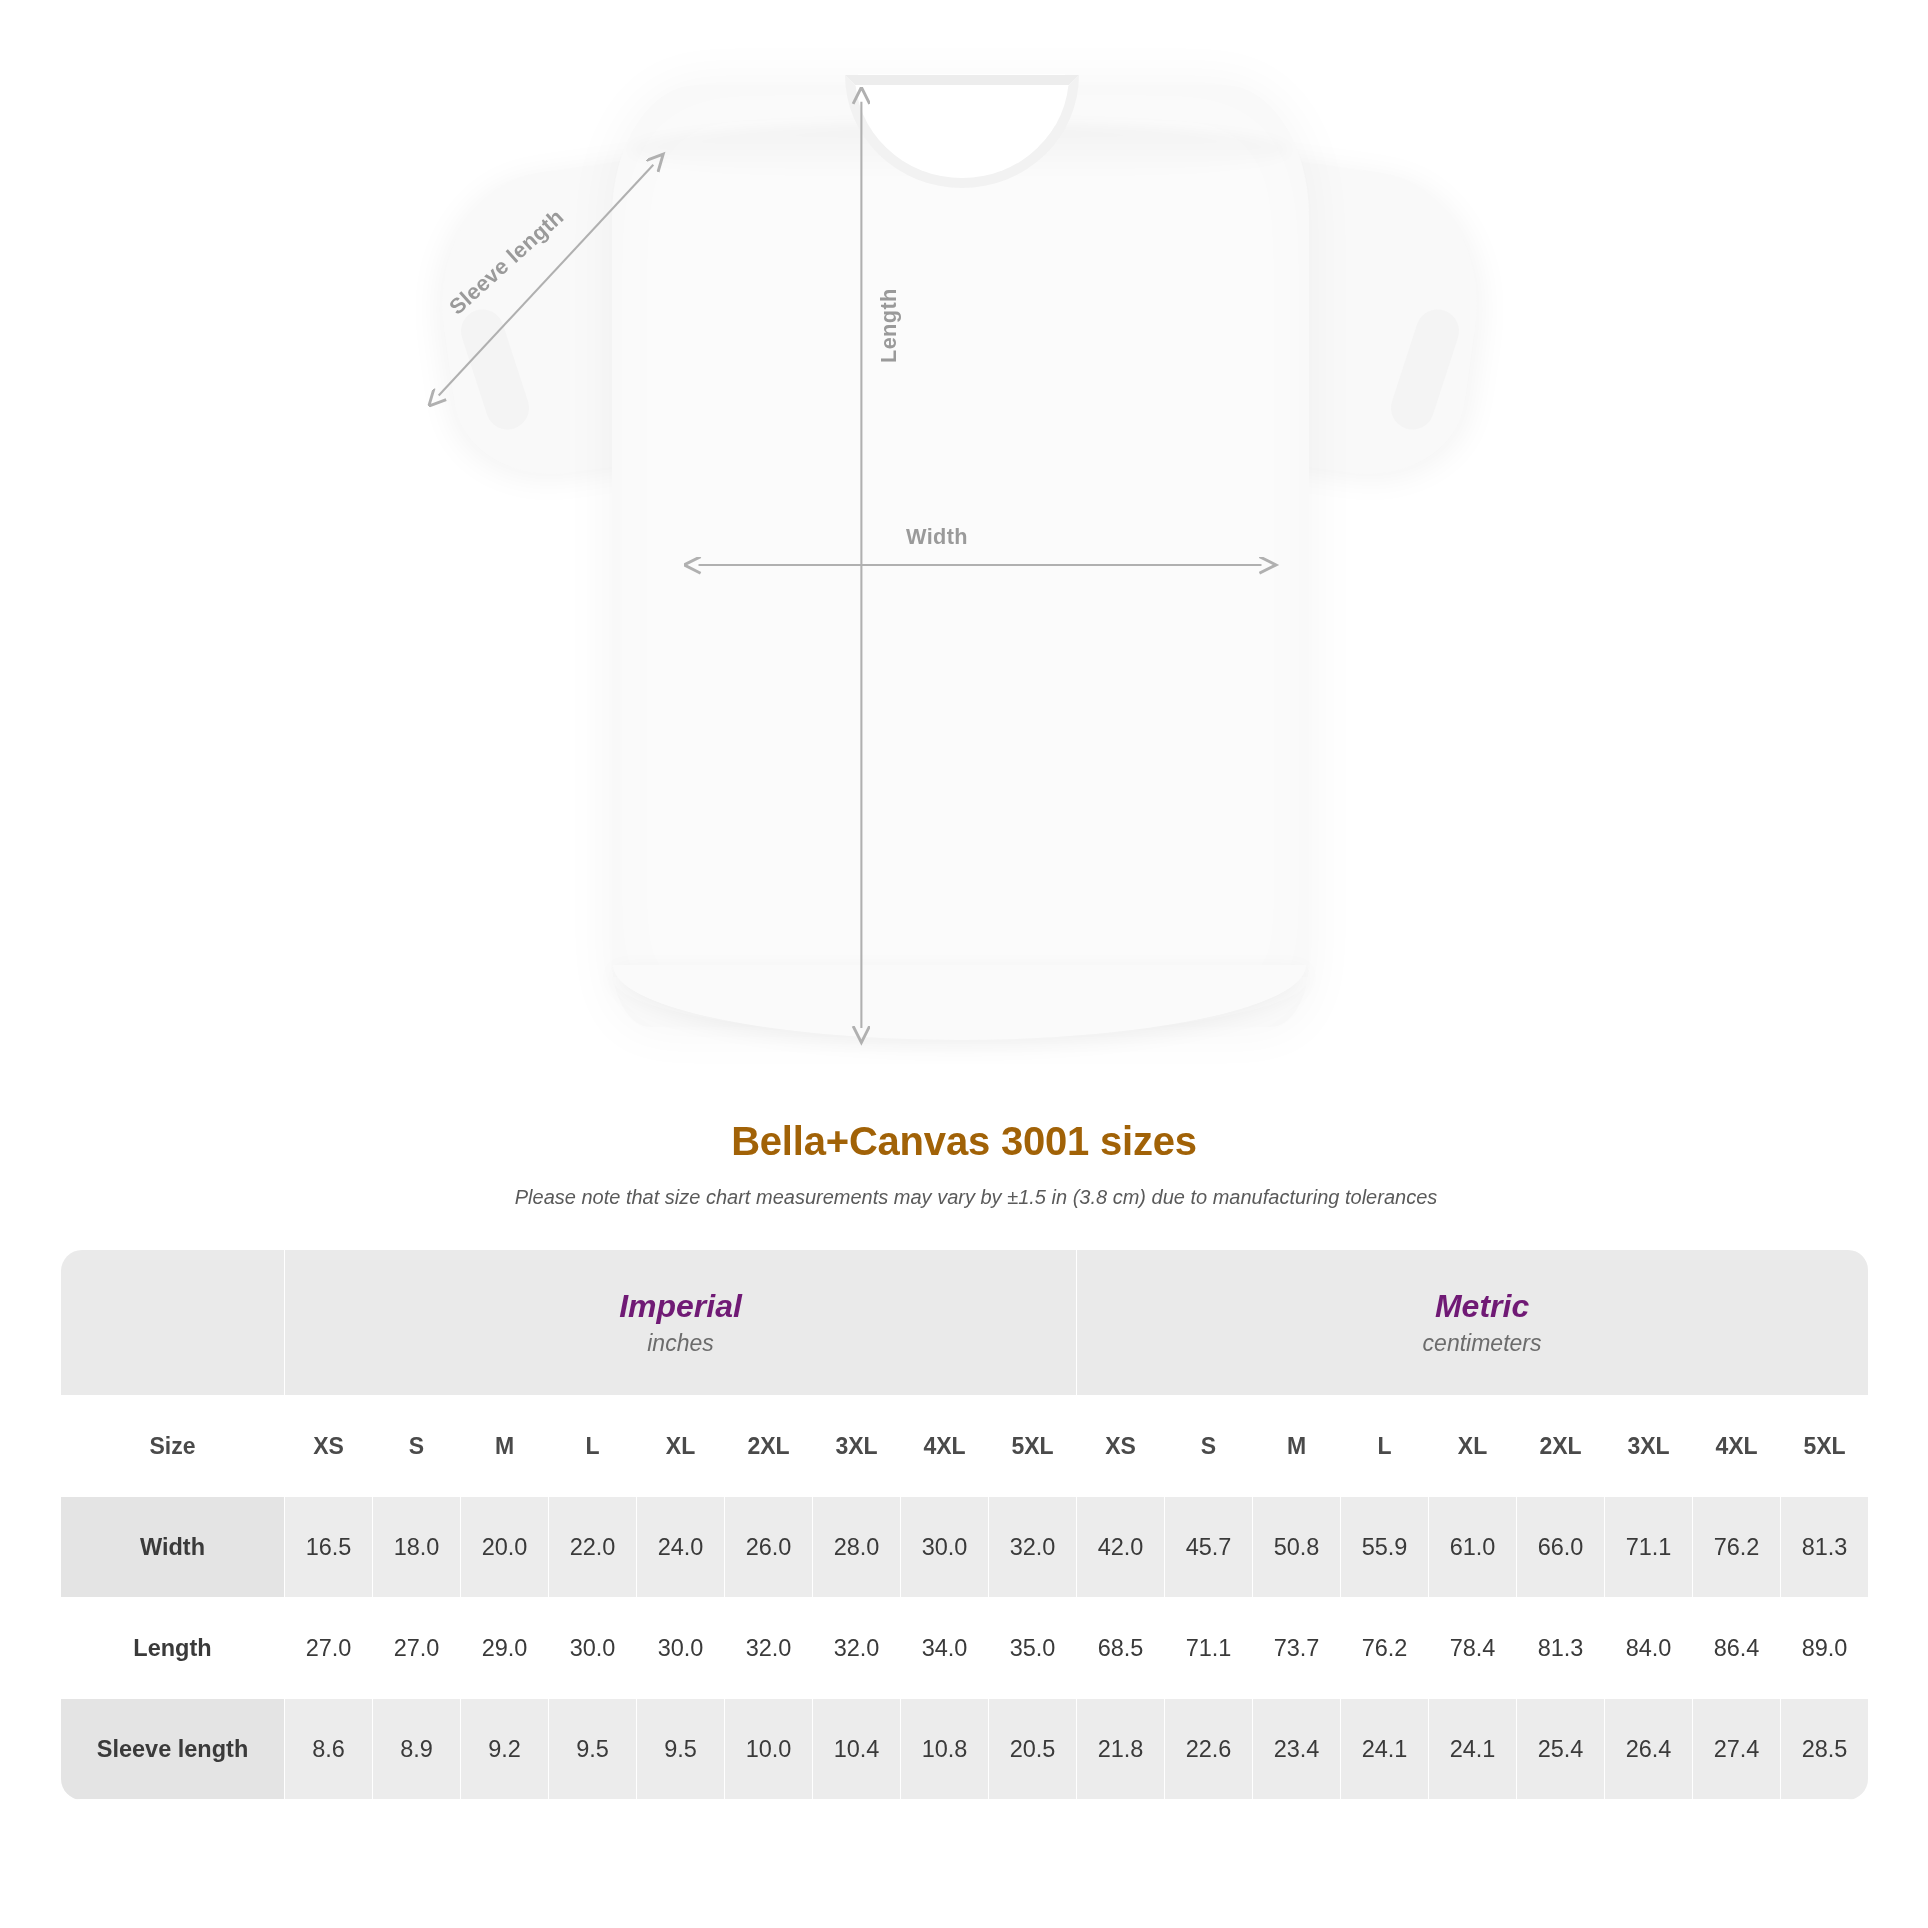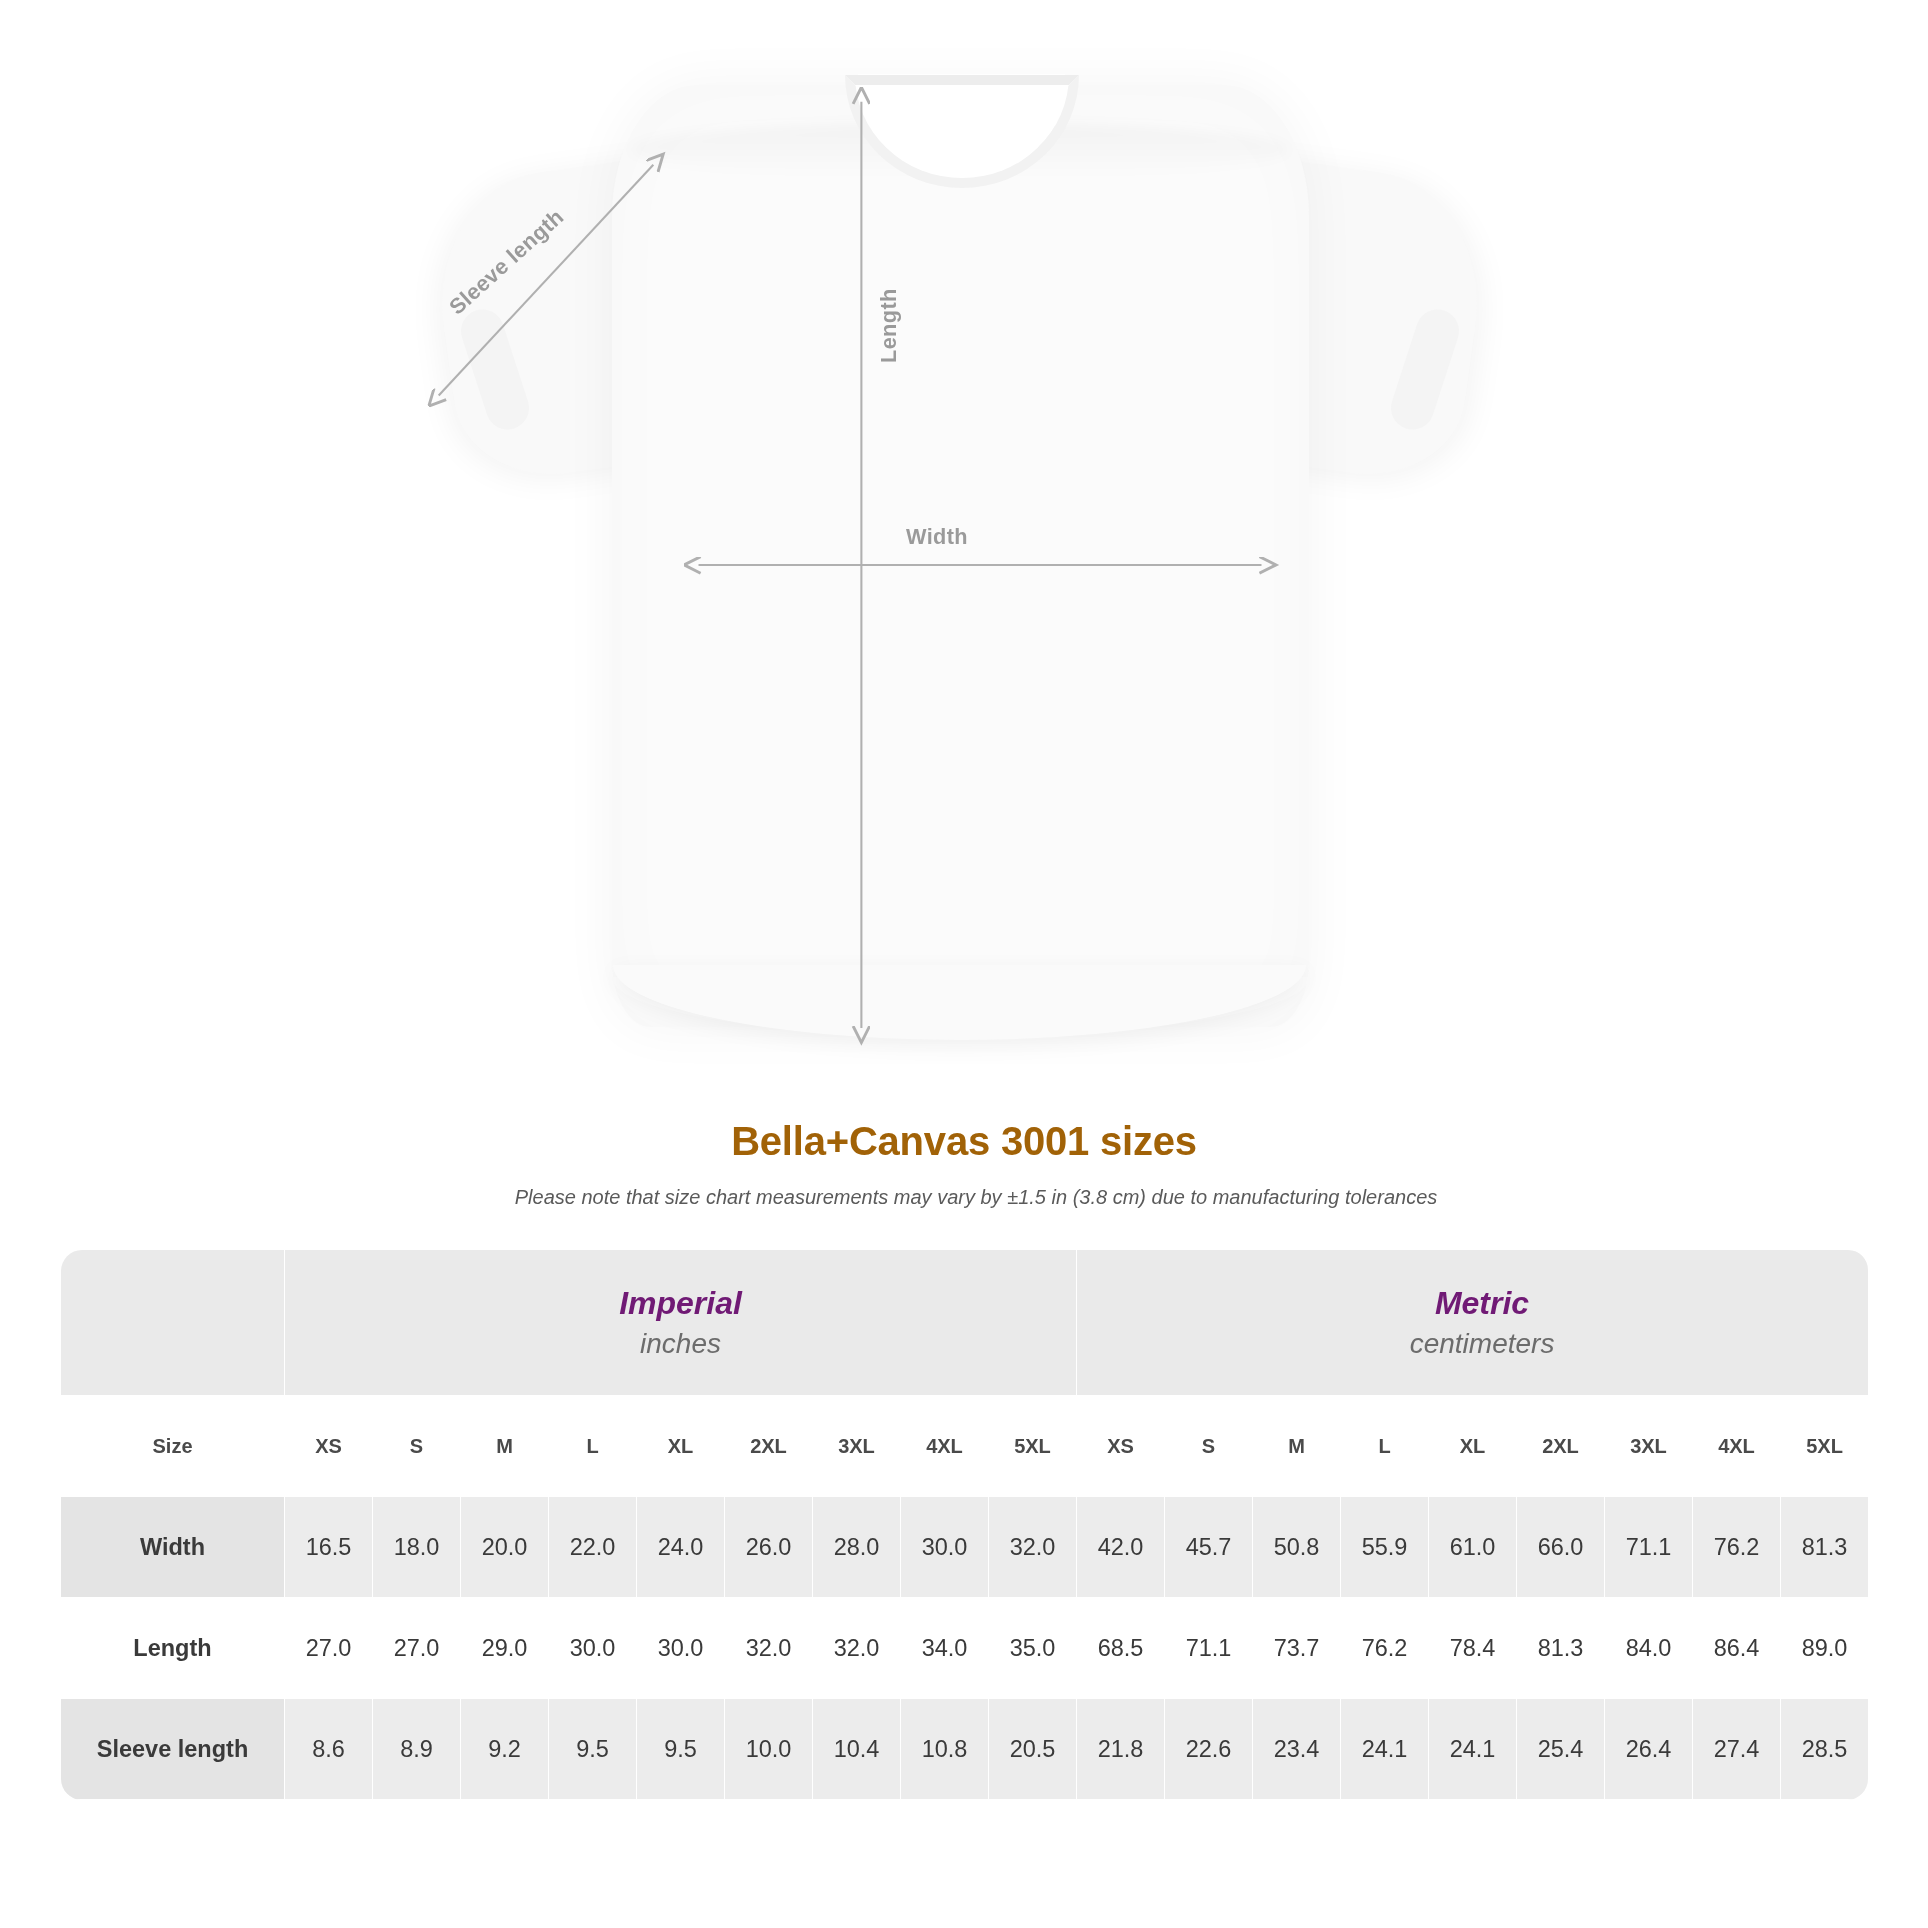--- a/index.html
+++ b/index.html
@@ -214,32 +214,32 @@
     height: 143px;
   }
   .unit-head .unit-name {
     font-size: 32px;
     font-weight: bold;
     font-style: italic;
     color: #701a75;
     line-height: 1.15;
   }
   .unit-head .unit-sub {
-    font-size: 28px;
+    font-size: 23px;
     font-style: italic;
     color: #6c6c6c;
     margin-top: 5.6px;
   }
   .corner-cell {
     background: #eaeaea;
   }
   .hdr-row td {
     height: 98px;
     background: #ffffff;
-    font-size: 20px;
+    font-size: 23px;
     font-weight: bold;
     color: #4a4a4a;
   }
   .row-label {
     background: #ececec;
     font-size: 24.5px;
     font-weight: bold;
     color: #3a3a3a;
   }
   .data-row td {

